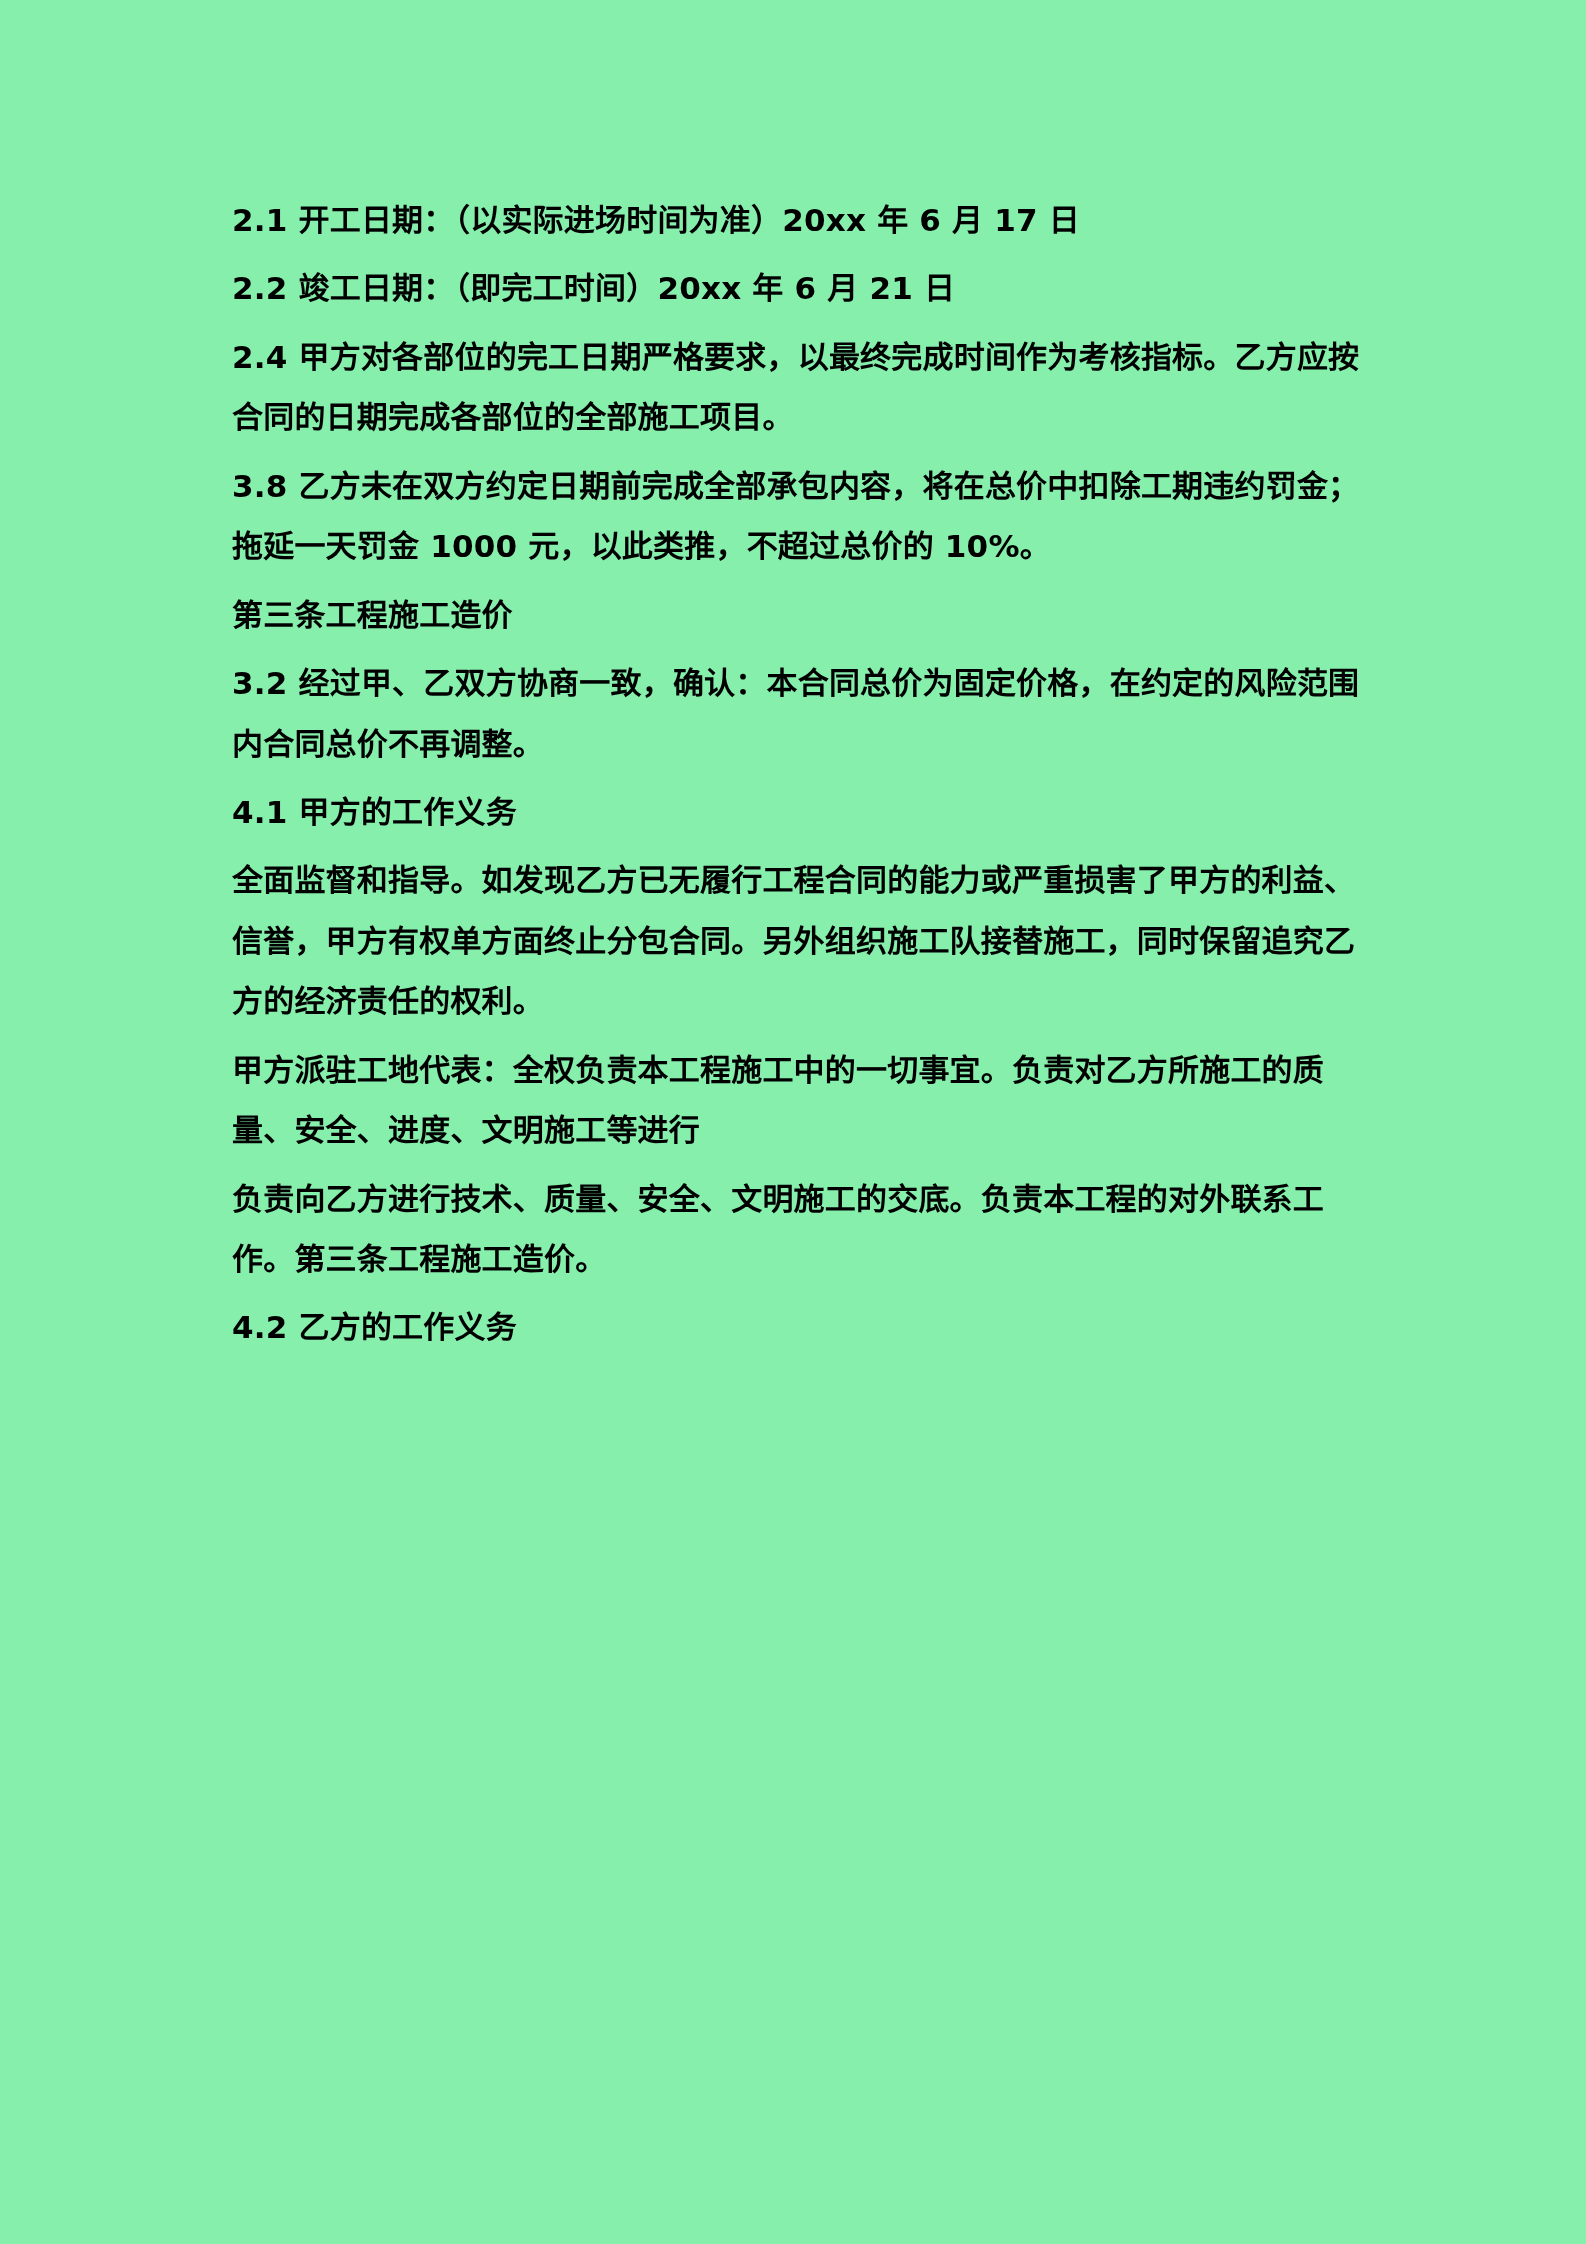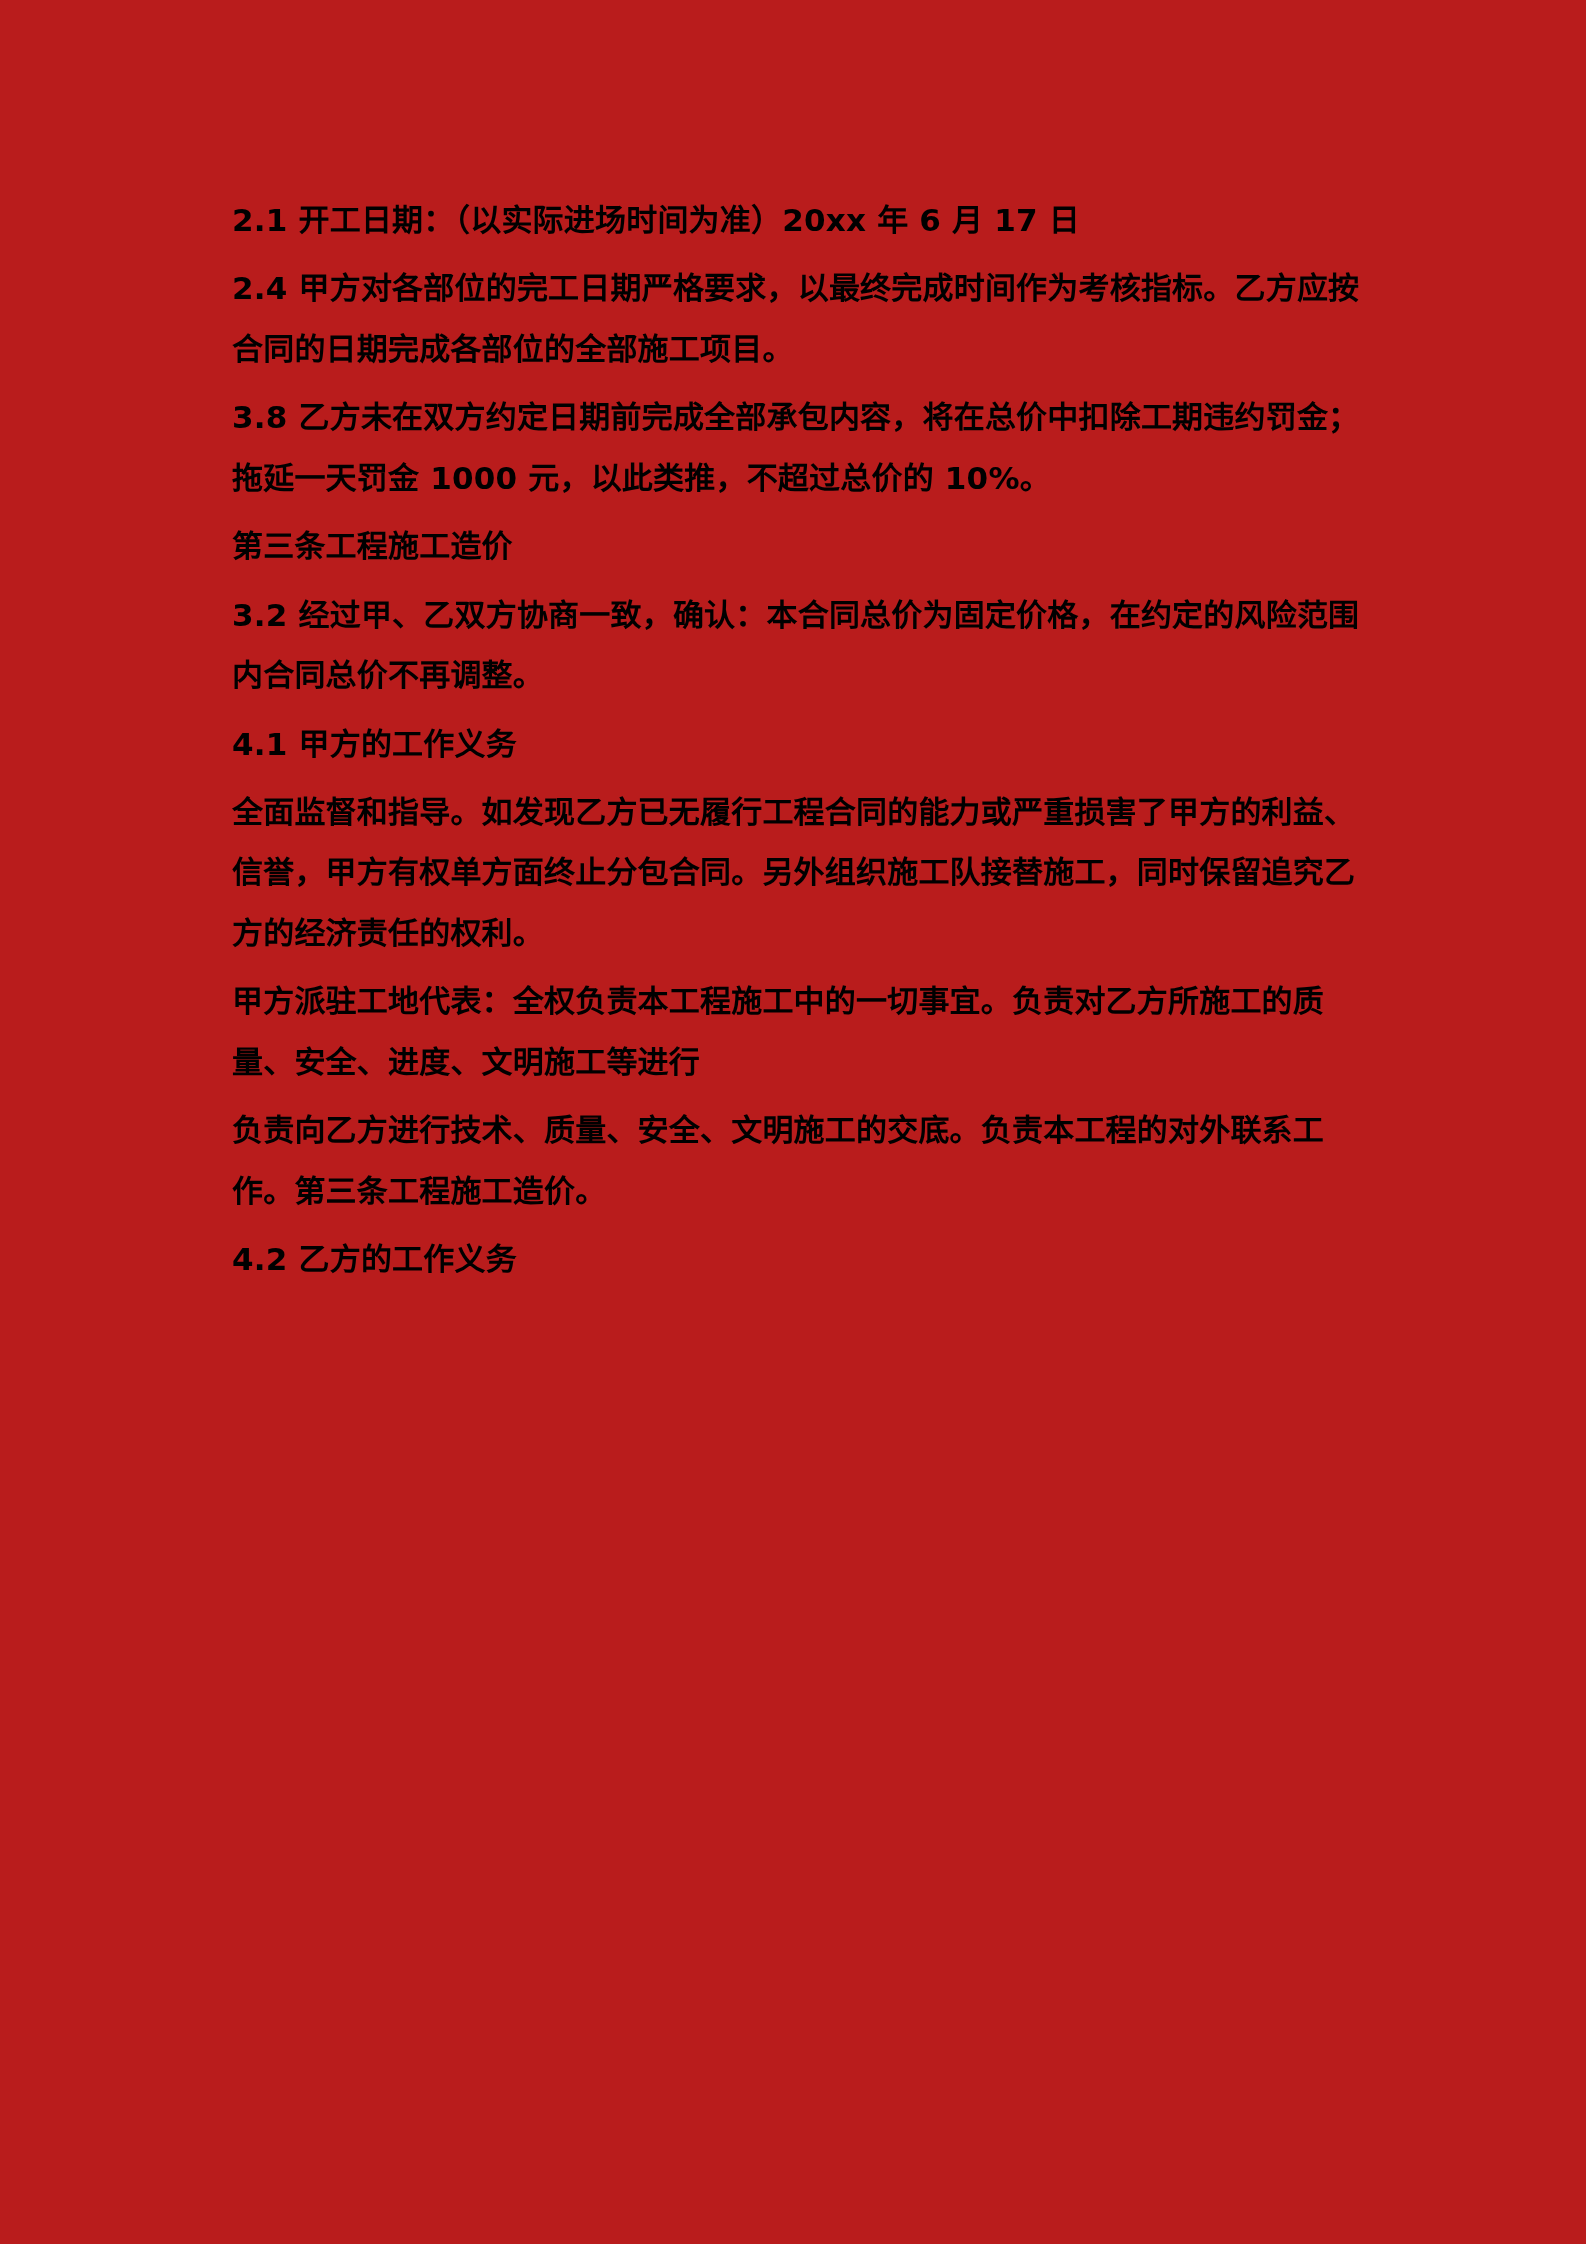--- a/index.html
+++ b/index.html
@@ -3,21 +3,21 @@
 <meta charset="utf-8">
 <style>
   html, body {
     margin: 0;
     padding: 0;
     background: #ffffff;
   }
   .page {
     width: 1586px;
     height: 2244px;
-    background: #b91c1c;
+    background: #86efac;
     position: relative;
     box-sizing: border-box;
     padding: 190px 200px 0 232px;
     font-family: "DejaVu Sans", "Liberation Sans", sans-serif;
     color: #000000;
   }
   .doc-body {
     font-size: 31px;
     line-height: 1.95;
     font-weight: 600;
@@ -29,20 +29,21 @@
     white-space: pre-wrap;
     word-break: break-word;
   }
 </style>
 </head>
 <body>
 
 <div class="page">
   <div class="doc-body">
     <p class="para">2.1 开工日期：（以实际进场时间为准）20xx 年 6 月 17 日</p>
+    <p class="para">2.2 竣工日期：（即完工时间）20xx 年 6 月 21 日</p>
     <p class="para">2.4 甲方对各部位的完工日期严格要求，以最终完成时间作为考核指标。乙方应按合同的日期完成各部位的全部施工项目。</p>
     <p class="para">3.8 乙方未在双方约定日期前完成全部承包内容，将在总价中扣除工期违约罚金；拖延一天罚金 1000 元，以此类推，不超过总价的 10%。</p>
     <p class="para">第三条工程施工造价</p>
     <p class="para">3.2 经过甲、乙双方协商一致，确认：本合同总价为固定价格，在约定的风险范围内合同总价不再调整。</p>
     <p class="para">4.1 甲方的工作义务</p>
     <p class="para">全面监督和指导。如发现乙方已无履行工程合同的能力或严重损害了甲方的利益、信誉，甲方有权单方面终止分包合同。另外组织施工队接替施工，同时保留追究乙方的经济责任的权利。</p>
     <p class="para">甲方派驻工地代表：全权负责本工程施工中的一切事宜。负责对乙方所施工的质量、安全、进度、文明施工等进行</p>
     <p class="para">负责向乙方进行技术、质量、安全、文明施工的交底。负责本工程的对外联系工作。第三条工程施工造价。</p>
     <p class="para">4.2 乙方的工作义务</p>
   </div>

